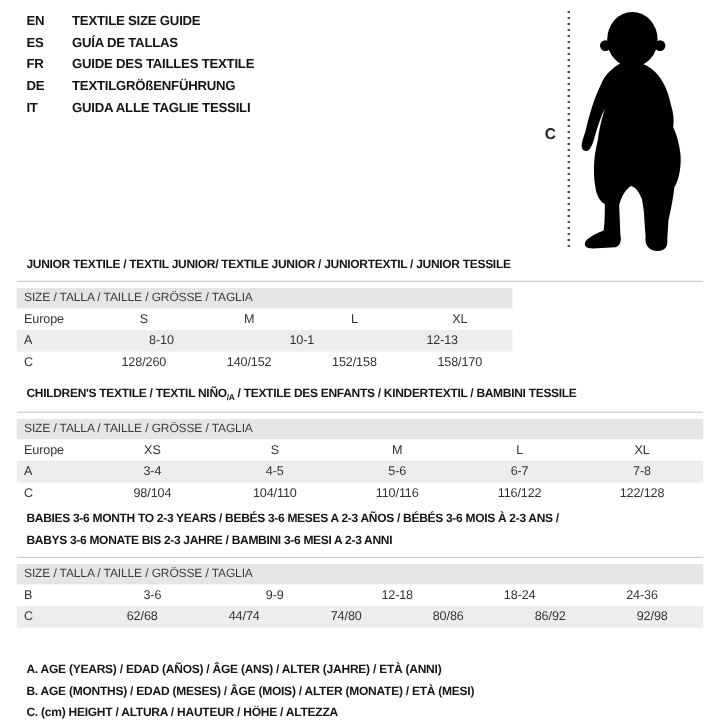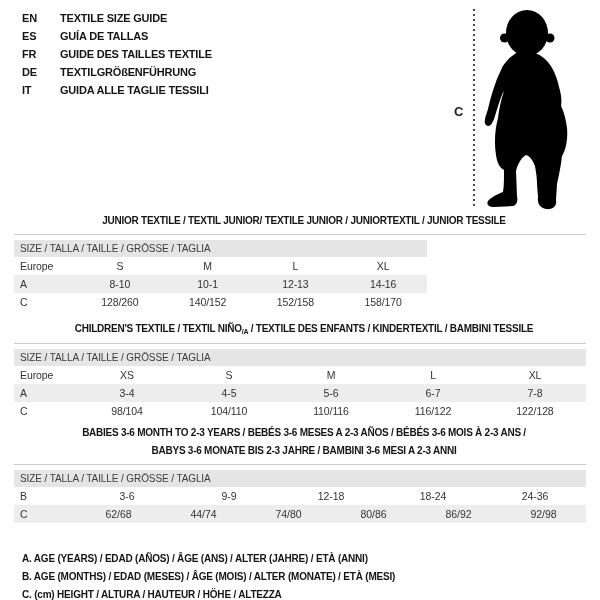--- a/index.html
+++ b/index.html
@@ -16,21 +16,21 @@
   
   .figure-wrap{position:absolute;left:440px;top:0;width:160px;height:215px;}
   .height-line{position:absolute;left:33px;top:9px;width:2px;height:198px;
     background:repeating-linear-gradient(to bottom,#4a4a4a 0 2px,transparent 2px 5px);}
   .height-label{position:absolute;left:14px;top:104px;font-size:13px;font-weight:bold;color:#222;}
   .baby-svg{position:absolute;left:40px;top:5px;}
   
   .section{position:absolute;left:14px;width:572px;}
   .s1{top:212px;} .s2{top:320px;} .s3{top:424px;}
   .s1 .size-table{width:413px;}
-  .heading{margin-left:8px;font-size:10px;font-weight:bold;color:#151515;letter-spacing:-0.25px;text-align:center;}
+  .heading{margin-left:8px;font-size:10px;font-weight:bold;color:#151515;letter-spacing:-0.25px;}
   .heading-line{line-height:18px;white-space:nowrap;}
   .heading .sub{font-size:7px;position:relative;top:2px;}
   .rule{height:1px;background:#cccccc;margin-top:4px;}
   .size-table{width:100%;}
   .band{margin-top:5px;height:17px;background:#e5e5e5;line-height:17px;padding-left:6px;
     font-size:10px;color:#3b3b3b;letter-spacing:-0.1px;box-sizing:border-box;}
   .trow{display:flex;height:18px;line-height:18px;font-size:10.5px;color:#333;letter-spacing:-0.1px;}
   .trow.shaded{background:#ededed;}
   .trow .lbl{width:62px;padding-left:6px;box-sizing:border-box;}
   .trow .cell{flex:1;text-align:center;}
@@ -118,21 +118,20 @@
           <span class="cell">S</span>
           <span class="cell">M</span>
           <span class="cell">L</span>
           <span class="cell">XL</span>
         </div>
         <div class="trow shaded">
           <span class="lbl">A</span>
           <span class="cell">8-10</span>
           <span class="cell">10-1</span>
           <span class="cell">12-13</span>
-          <span class="cell">14-16</span>
         </div>
         <div class="trow">
           <span class="lbl">C</span>
           <span class="cell">128/260</span>
           <span class="cell">140/152</span>
           <span class="cell">152/158</span>
           <span class="cell">158/170</span>
         </div>
       </div>
     </div>

